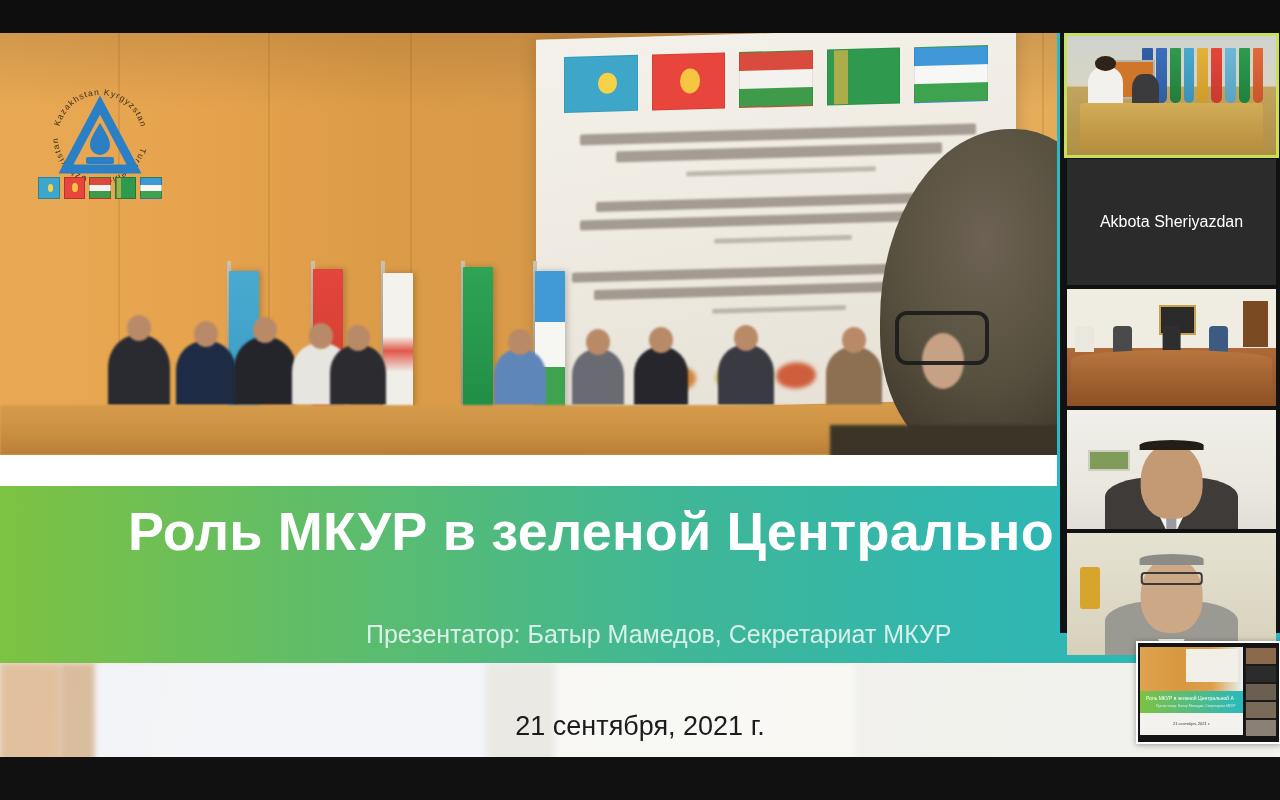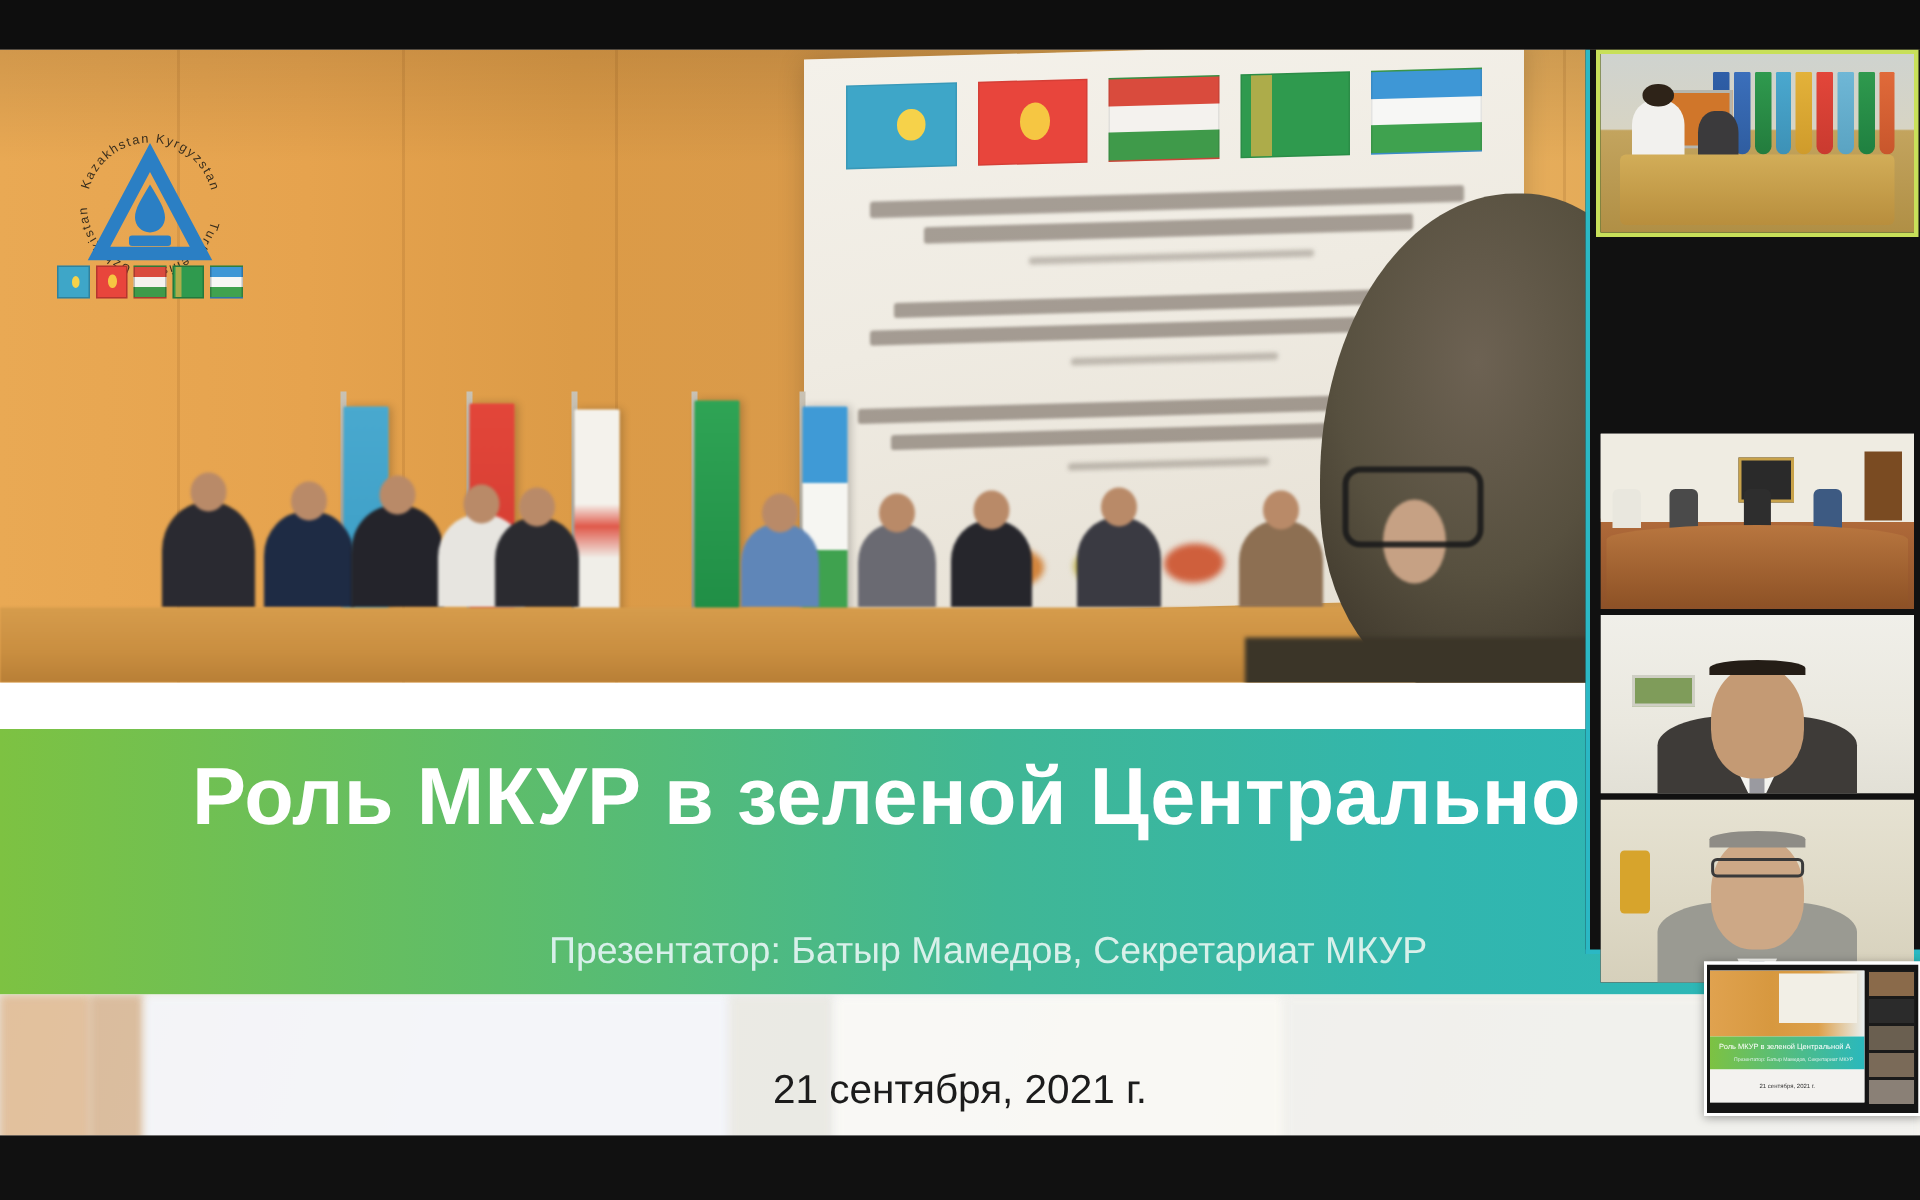--- a/index.html
+++ b/index.html
@@ -300,20 +300,23 @@
         </div>
         <div class="mon"></div>
         <div class="pers">
             <span class="hd"></span>
           </div>
         <div class="pers2"></div>
         <div class="tbl"></div>
       </div>
     </div>
 
+    <div class="tile" style="top:126px;height:126px">
+      <div class="tile-name">Akbota Sheriyazdan</div>
+    </div>
 
     <div class="tile" style="top:256px;height:117px">
       <div class="room3">
         <div class="wall"></div>
         <div class="pic"></div>
         <div class="door"></div>
         <div class="chair" style="left:50%;transform:translateX(-50%);background:#2e2e2e"></div>
         <div class="chair" style="left:22%"></div>
         <div class="chair" style="left:68%;background:#3d5a82"></div>
         <div class="chair" style="left:4%;background:#e9e7de"></div>

